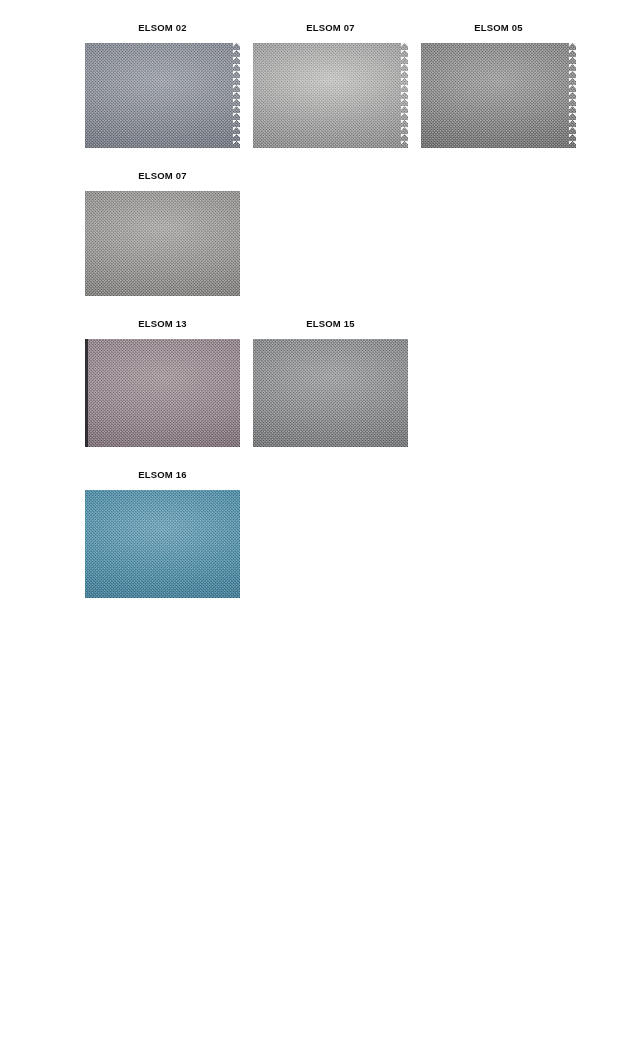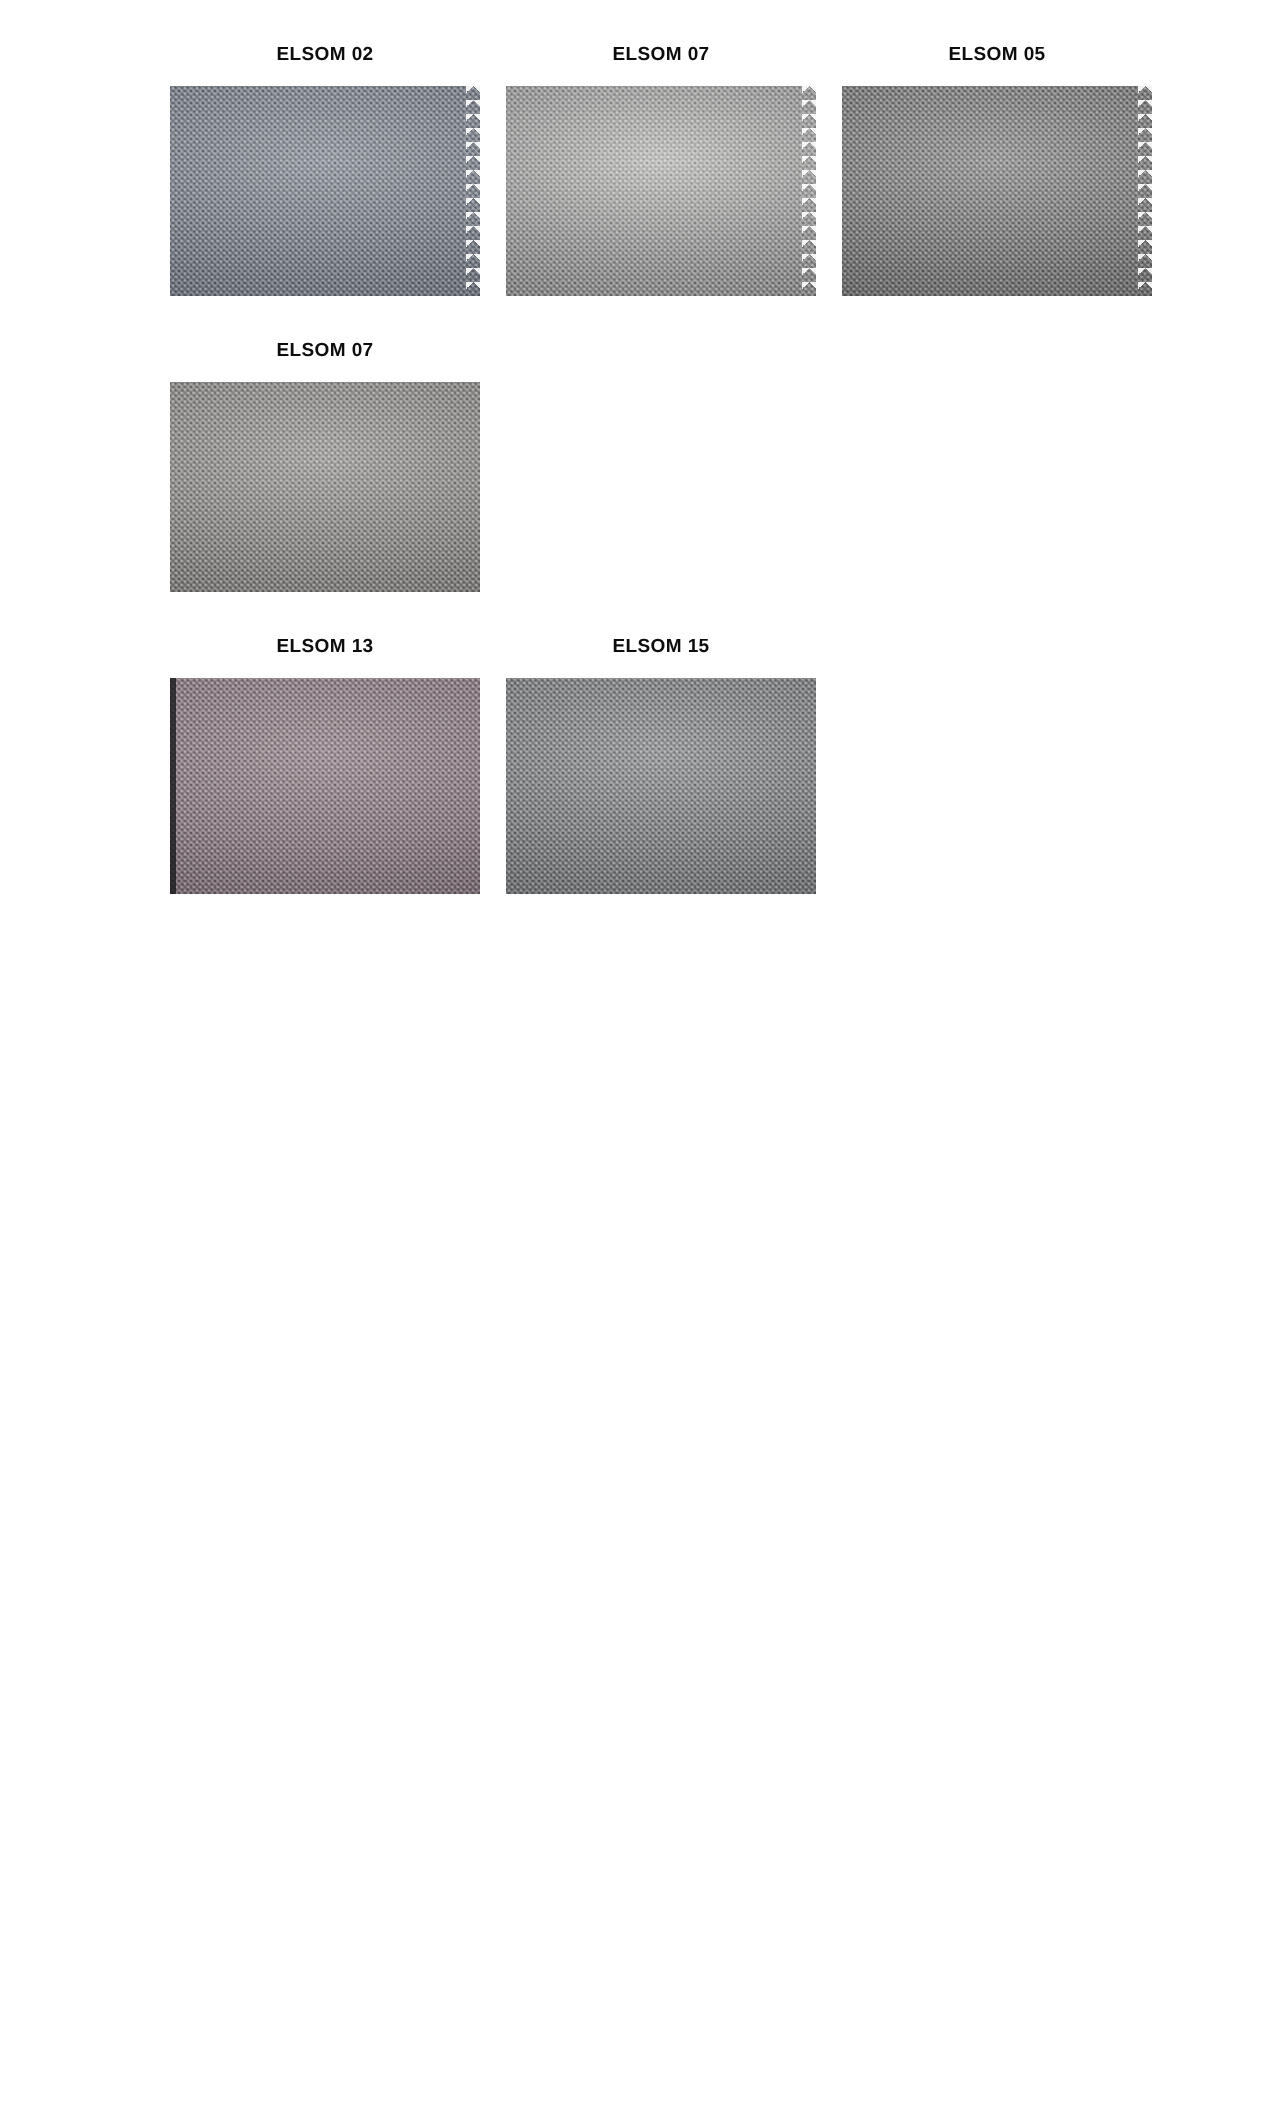--- a/index.html
+++ b/index.html
@@ -195,14 +195,26 @@
         </div>
         <div class="cell">
           <div class="swatch-label">ELSOM 15</div>
           <div class="swatch tall" style="background: rgb(127, 129, 131);">
             <div class="shade" style="background: radial-gradient(120% 80% at 50% 35%, rgb(155, 157, 159) 0%, rgb(127, 129, 131) 55%, rgb(103, 105, 107) 100%);"></div>
             <div class="weave2"></div>
             <div class="weave"></div>
           </div>
         </div>
       </div>
+      <div class="row">
+        <div class="cell">
+          <div class="swatch-label">ELSOM 16</div>
+          <div class="swatch tall" style="background: rgb(77, 134, 162);">
+            <div class="shade" style="background: radial-gradient(120% 80% at 50% 35%, rgb(107, 160, 184) 0%, rgb(77, 134, 162) 55%, rgb(60, 111, 138) 100%);"></div>
+            <div class="weave2"></div>
+            <div class="weave"></div>
+          </div>
+        </div>
+        <div class="cell empty"></div>
+        <div class="cell empty"></div>
+      </div>
     </div>
 </div>
 
 </body></html>

